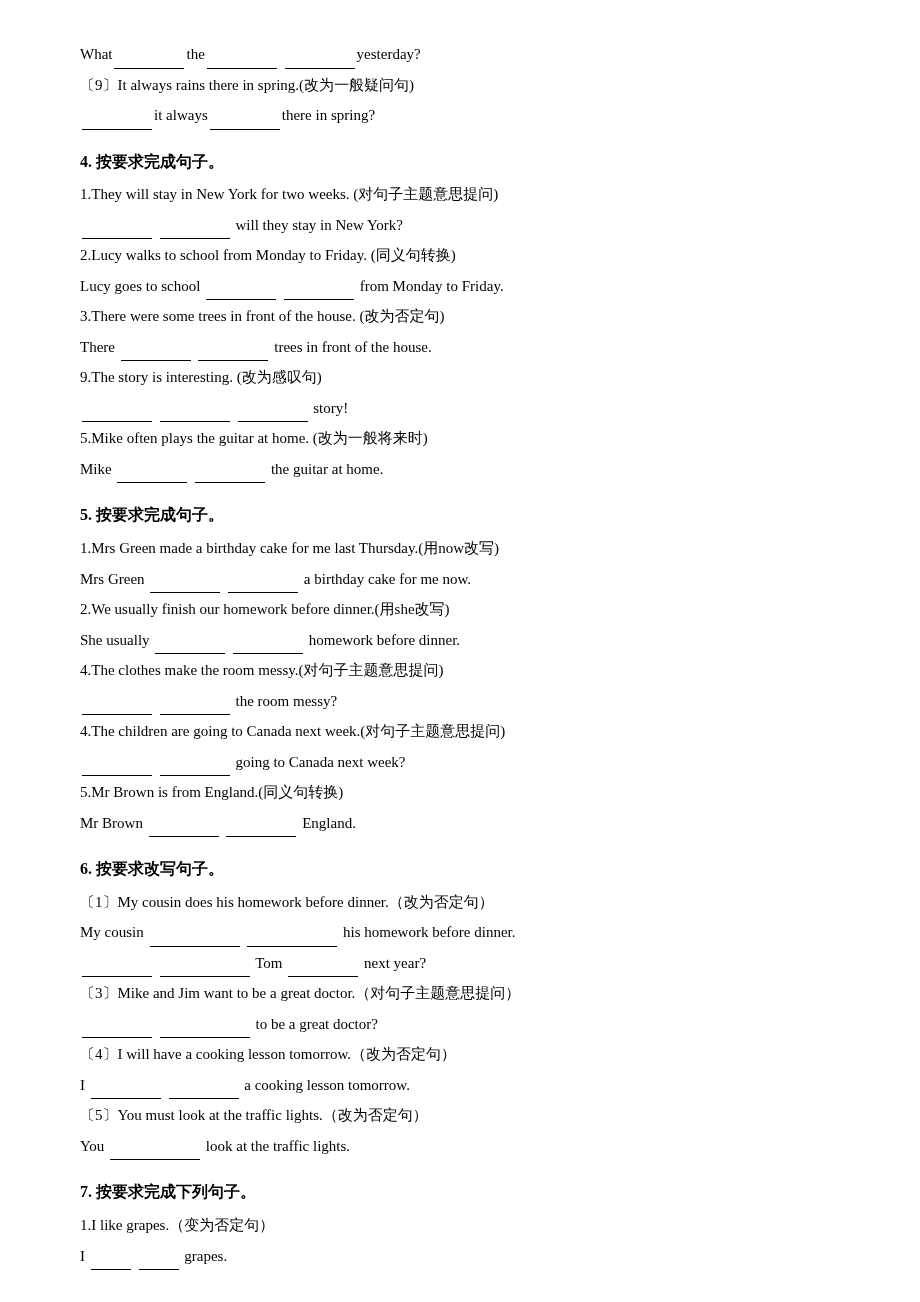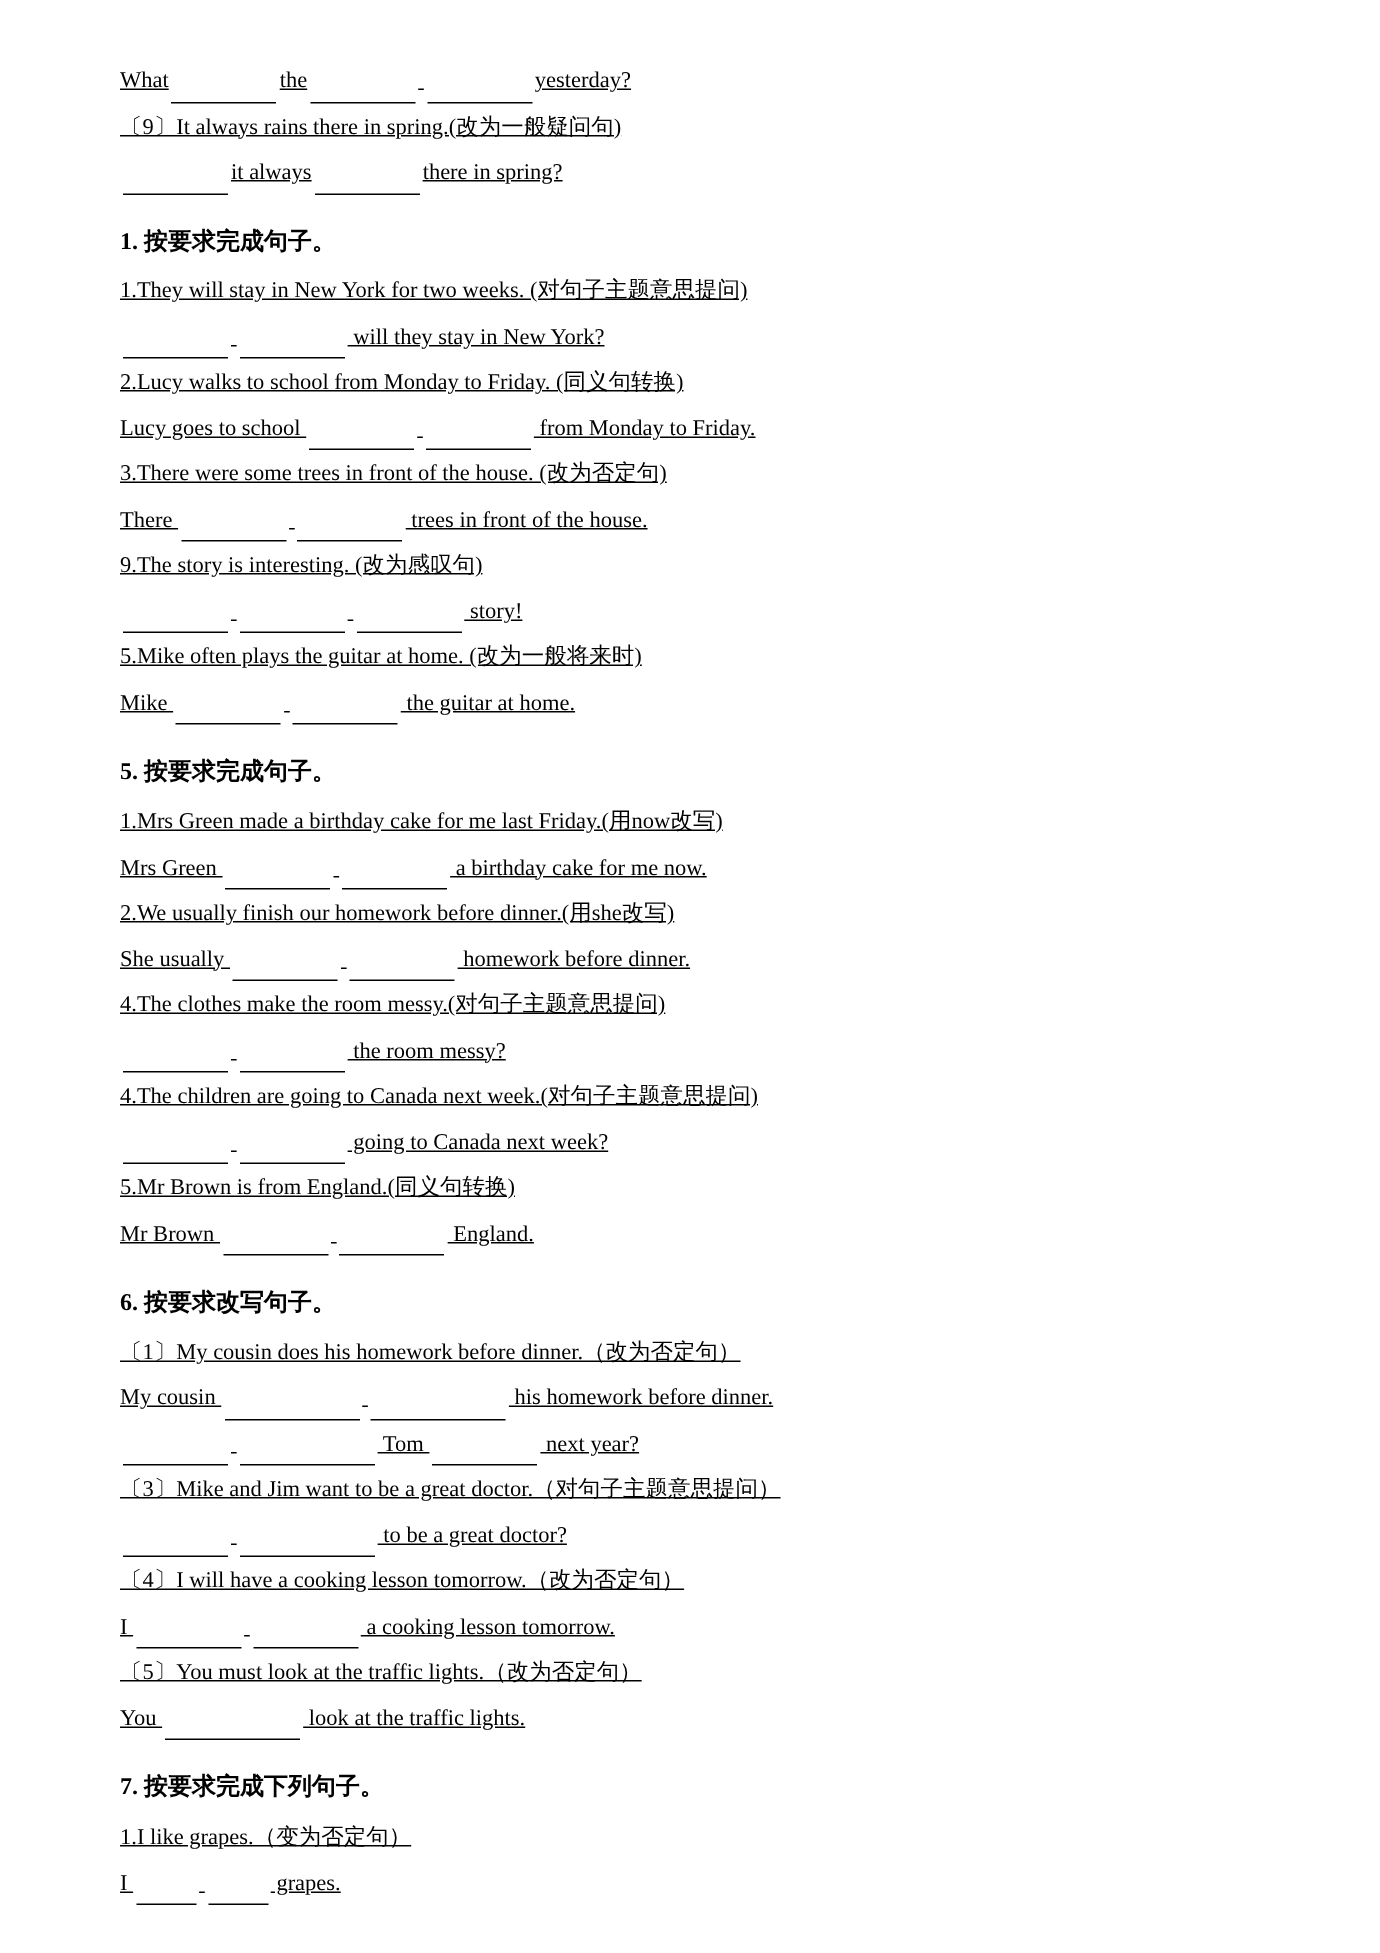--- a/index.html
+++ b/index.html
@@ -31,40 +31,39 @@
       margin-bottom: 18px;
     }
     .section-title {
       font-weight: bold;
       font-size: 16px;
       margin-bottom: 4px;
     }
     .line {
       margin-bottom: 2px;
       line-height: 1.9;
-      text-decoration: underline;
     }
   </style>
 </head>
 <body>
 
 <div class="section">
   <div class="line">
     <span>What</span><span class="blank blank-md"></span><span>the</span><span class="blank blank-md"></span> <span class="blank blank-md"></span>yesterday?
   </div>
   <div class="line">
     <span>〔9〕It always rains there in spring.(改为一般疑问句)</span>
   </div>
   <div class="line">
     <span class="blank blank-md"></span>it always<span class="blank blank-md"></span>there in spring?
   </div>
 </div>
 
 <div class="section">
-  <div class="section-title">1.  按要求完成句子。</div>
+  <div class="section-title">4.  按要求完成句子。</div>
   <div class="line">1.They will stay in New York for two weeks. (对句子主题意思提问)</div>
   <div class="line">
     <span class="blank blank-md"></span>
     <span class="blank blank-md"></span>
     will they stay in New York?
   </div>
   <div class="line">2.Lucy walks to school from Monday to Friday. (同义句转换)</div>
   <div class="line">
     Lucy goes to school <span class="blank blank-md"></span> <span class="blank blank-md"></span> from Monday to Friday.
   </div>
@@ -77,21 +76,21 @@
     <span class="blank blank-md"></span> <span class="blank blank-md"></span> <span class="blank blank-md"></span> story!
   </div>
   <div class="line">5.Mike often plays the guitar at home. (改为一般将来时)</div>
   <div class="line">
     Mike <span class="blank blank-md"></span> <span class="blank blank-md"></span> the guitar at home.
   </div>
 </div>
 
 <div class="section">
   <div class="section-title">5.  按要求完成句子。</div>
-  <div class="line">1.Mrs Green made a birthday cake for me last Friday.(用now改写)</div>
+  <div class="line">1.Mrs Green made a birthday cake for me last Thursday.(用now改写)</div>
   <div class="line">
     Mrs Green <span class="blank blank-md"></span> <span class="blank blank-md"></span> a birthday cake for me now.
   </div>
   <div class="line">2.We usually finish our homework before dinner.(用she改写)</div>
   <div class="line">
     She usually <span class="blank blank-md"></span> <span class="blank blank-md"></span> homework before dinner.
   </div>
   <div class="line">4.The clothes make the room messy.(对句子主题意思提问)</div>
   <div class="line">
     <span class="blank blank-md"></span> <span class="blank blank-md"></span> the room messy?

